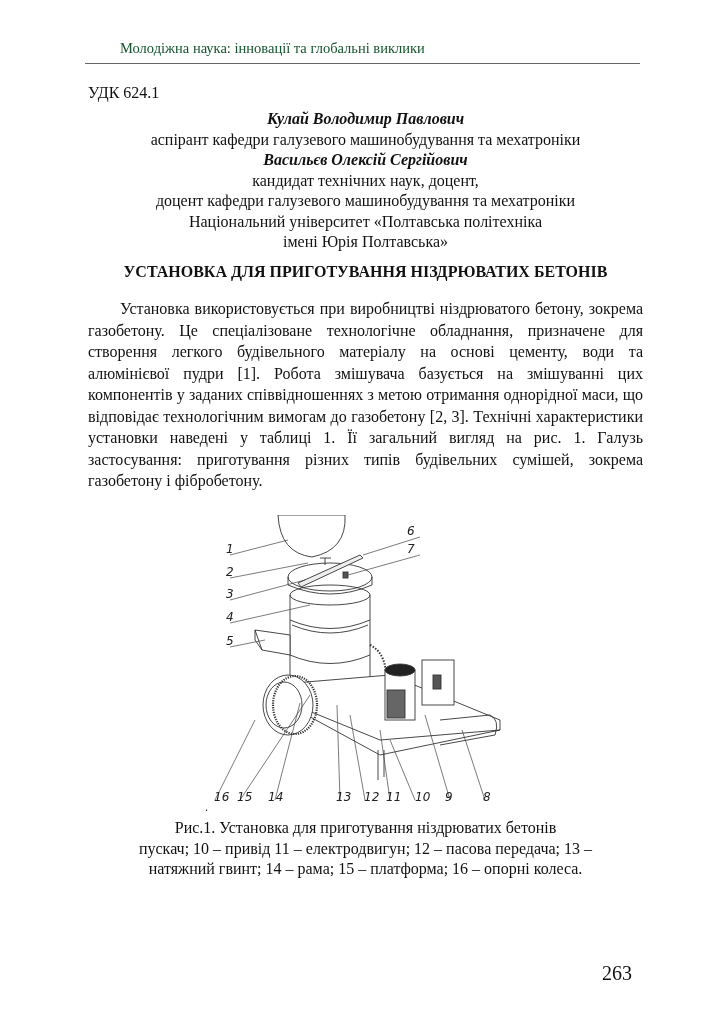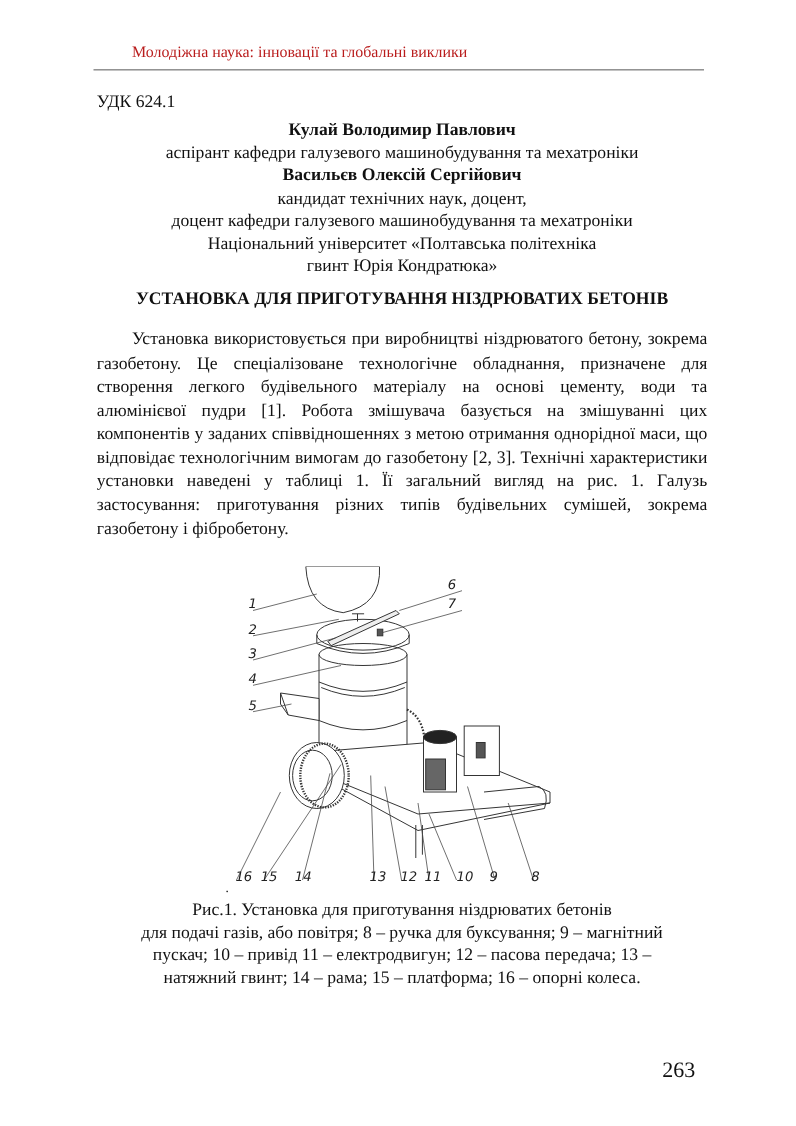--- a/index.html
+++ b/index.html
@@ -2,32 +2,32 @@
 <html><head>
 <meta charset="utf-8">
 <style>
   html, body { margin: 0; padding: 0; background: #ffffff; }
   body {
     width: 724px; height: 1024px; position: relative; overflow: hidden;
     font-family: "Liberation Serif", "DejaVu Serif", serif; color: #111;
   }
   .running-header {
     position: absolute; left: 120px; top: 40px;
-    font-size: 14.5px; color: #b91c1c;
+    font-size: 14.5px; color: #14532d;
   }
   .header-rule {
     position: absolute; left: 85px; top: 63px; width: 555px; height: 0;
     border-top: 1.3px solid #666;
   }
   .udk { position: absolute; left: 88px; top: 84px; font-size: 16px; }
   .authors {
     position: absolute; left: 88px; top: 109px; width: 555px;
     text-align: center; font-size: 16px; line-height: 20.5px;
   }
-  .authors .name { font-weight: bold; }
+  .authors .name { font-weight: bold; font-style: italic; }
   .title {
     position: absolute; left: 88px; top: 263px; width: 555px;
     text-align: center; font-weight: bold; font-size: 16px;
   }
   .body-text {
     position: absolute; left: 88px; top: 298px; width: 555px;
     font-size: 16px; line-height: 21.5px; text-align: justify;
     text-indent: 32px;
     font-family: Liberation Serif, serif;
   }
@@ -52,21 +52,21 @@
 
 <div class="udk">УДК 624.1</div>
 
 <div class="authors">
   <div class="name">Кулай Володимир Павлович</div>
   <div>аспірант кафедри галузевого машинобудування та мехатроніки</div>
   <div class="name">Васильєв Олексій Сергійович</div>
   <div>кандидат технічних наук, доцент,</div>
   <div>доцент кафедри галузевого машинобудування та мехатроніки</div>
   <div>Національний університет «Полтавська політехніка</div>
-  <div>гвинт Юрія Кондратюка»</div>
+  <div>імені Юрія Полтавська»</div>
 </div>
 
 <div class="title">УСТАНОВКА ДЛЯ ПРИГОТУВАННЯ НІЗДРЮВАТИХ БЕТОНІВ</div>
 
 <div class="body-text">Установка використовується при виробництві ніздрюватого бетону, зокрема газобетону. Це спеціалізоване технологічне обладнання, призначене для створення легкого будівельного матеріалу на основі цементу, води та алюмінієвої пудри [1]. Робота змішувача базується на змішуванні цих компонентів у заданих співвідношеннях з метою отримання однорідної маси, що відповідає технологічним вимогам до газобетону [2, 3]. Технічні характеристики установки наведені у таблиці 1. Її загальний вигляд на рис. 1. Галузь застосування: приготування різних типів будівельних сумішей, зокрема газобетону і фібробетону.</div>
 
 <div class="figure">
   <svg viewBox="0 0 330 295" xmlns="http://www.w3.org/2000/svg" fill="none" stroke="#333" stroke-width="0.9">
 
     <path d="M78 0 L145 0 Q147 35 112 42 Q80 38 78 0 Z" fill="#fff"></path>
@@ -144,18 +144,17 @@
       <text x="245" y="286">9</text>
       <text x="283" y="286">8</text>
     </g>
   </svg>
 </div>
 
 <div class="fig-dot">.</div>
 
 <div class="caption">
   <div>Рис.1. Установка для приготування ніздрюватих бетонів</div>
-  <div>для подачі газів, або повітря; 8 – ручка для буксування; 9 – магнітний</div>
   <div>пускач; 10 – привід 11 – електродвигун; 12 – пасова передача; 13 –</div>
   <div>натяжний гвинт; 14 – рама; 15 – платформа; 16 – опорні колеса.</div>
 </div>
 
 <div class="page-number">263</div>
 
 </body></html>

